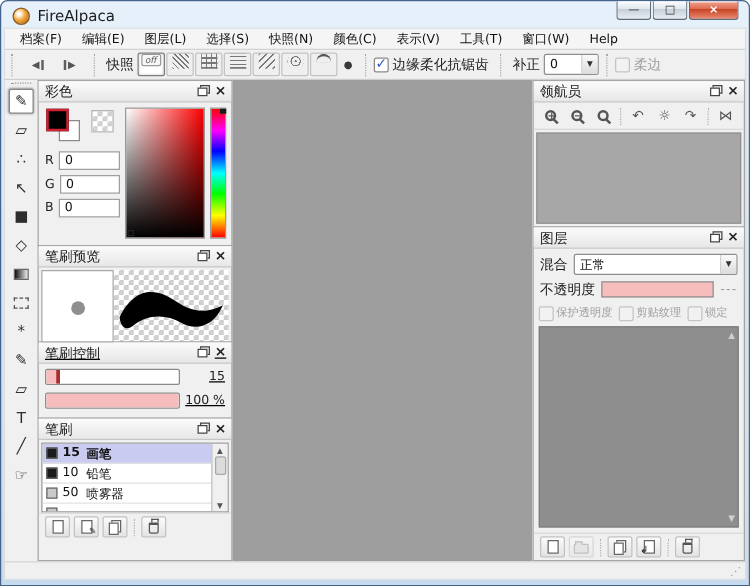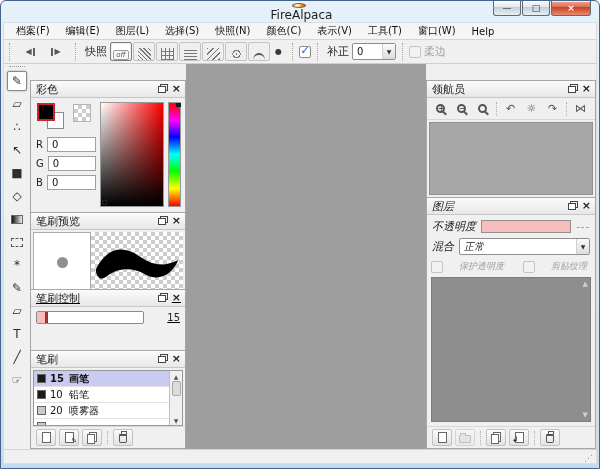--- a/index.html
+++ b/index.html
@@ -1,21 +1,21 @@
 <!DOCTYPE html>
 <html><head>
 <meta charset="utf-8">
 <style>
   * { margin:0; padding:0; box-sizing:border-box; }
   html,body { width:600px; height:469px; font-family:"DejaVu Sans","Liberation Sans",sans-serif; }
   .window { width:600px; height:469px; border:1px solid #44638a; border-radius:6px 6px 0 0;
             background:linear-gradient(#e6f1fb,#c6daee); padding:0 2px; overflow:hidden;
             display:flex; flex-direction:column; }
   
-  .titlebar { height:21px; display:flex; align-items:center; padding:2px 4px 0 7px; position:relative;flex-direction:column; }
+  .titlebar { height:21px; display:flex; align-items:center; padding:2px 4px 0 7px; position:relative; }
   .app-icon { width:14px; height:14px; border-radius:50%;
               background:radial-gradient(circle at 35% 35%, #fff 10%, #f2a93b 45%, #b75c12 95%);
               border:1px solid #8a5a20; margin-right:6px; }
   .title-text { font-size:12px; color:#1d1d1d; }
   .win-controls { position:absolute; right:6px; top:0; display:flex; }
   .win-btn { width:28px; height:15px; border:1px solid #5f6b76; border-top:none; border-radius:0 0 3px 3px;
              background:linear-gradient(#fbfcfd,#dfe6ec 45%,#c6cfd8 46%,#e9eef3);
              font-size:9px; color:#333; display:flex; align-items:center; justify-content:center;
              margin-left:1px; box-shadow:inset 0 1px 0 rgba(255,255,255,.8); }
   .win-btn.close { width:40px; color:#fff; font-weight:bold;
@@ -27,21 +27,21 @@
   
   .toolbar { height:24px; background:#f0f0f0; border-left:1px solid #d8dee4; border-right:1px solid #d8dee4;
              border-bottom:1px solid #cfcfcf; display:flex; align-items:center; padding:0 4px; }
   .tb-grip { width:4px; height:18px; border-left:1px dotted #a8a8a8; margin:0 4px 0 1px; }
   .tb-sep  { width:1px; height:18px; border-left:1px dotted #a8a8a8; margin:0 6px; }
   .nav-btn { width:26px; height:18px; display:flex; align-items:center; justify-content:center;
              gap:1px; color:#555; font-size:8px; }
   .nav-bar { display:inline-block; width:2px; height:8px; background:#606060; }
   .tb-label { font-size:11px; color:#222; margin:0 3px; white-space:nowrap; }
   .snap-btn { width:22px; height:19px; border:1px solid #c3c3c3; border-radius:2px; background:#efefef;
-              display:flex; align-items:flex-end; justify-content:center; margin-right:1px; }
+              display:flex; align-items:flex-start; justify-content:center; margin-right:1px; }
   .snap-btn.active { background:#fff; border-color:#7e7e7e; box-shadow:inset 0 0 2px #c0c0c0; }
   .snap-off-inner { font:italic 7px "DejaVu Sans",sans-serif; color:#555; border:1px solid #9a9a9a;
                     border-radius:2px; padding:0 2px; background:#f8f8f8; }
   .pat { width:13px; height:12px; }
   .pat-diag  { background:repeating-linear-gradient(45deg,#777 0 1px,transparent 1px 3px); }
   .pat-grid  { background:repeating-linear-gradient(0deg,#777 0 1px,transparent 1px 4px),
                repeating-linear-gradient(90deg,#777 0 1px,transparent 1px 4px); }
   .pat-horiz { background:repeating-linear-gradient(0deg,#777 0 1px,transparent 1px 3px); }
   .pat-diag2 { background:repeating-linear-gradient(135deg,#777 0 1px,transparent 1px 4px); }
   .pat-circle{ border-radius:50%; background:repeating-radial-gradient(circle at 50% 50%,#777 0 .8px,transparent 1px 3.2px); }
@@ -63,21 +63,21 @@
   .tool { width:20px; height:20px; margin-bottom:3px; display:flex; align-items:center; justify-content:center;
           font-size:12px; color:#2e2e2e; border:1px solid transparent; border-radius:2px; }
   .tool.sel { background:#fff; border-color:#888; box-shadow:0 0 2px rgba(0,0,0,.35); }
   .grad-chip { width:12px; height:9px; border:1px solid #666; background:linear-gradient(to right,#111,#eee); }
   .marq-chip { width:12px; height:9px; border:1px dashed #555; }
   .left-col { width:156px; display:flex; flex-direction:column; }
   .right-col { width:170px; display:flex; flex-direction:column; }
   .canvas { flex:1; background:#9e9e9e; }
   
   .panel { border:1px solid #a6a6a6; background:#f0f0f0; display:flex; flex-direction:column; margin-top:-1px; }
-  .panel:first-child { margin-top:16px; }
+  .panel:first-child { margin-top:0; }
   .panel-title { height:17px; flex:none; display:flex; align-items:center; padding:0 4px 0 5px;
                  background:linear-gradient(#fbfbfb,#e7e7e7); border-bottom:1px solid #c6c6c6;
                  font-size:11px; color:#1a1a1a; }
   .pt-spacer { flex:1; }
   .float-btn { width:8px; height:7px; border:1px solid #444; background:#fff; margin-right:6px;
                box-shadow:2px -2px 0 -1px #f0f0f0, 2px -2px 0 0 #444; }
   .close-btn { font-size:11px; font-weight:bold; color:#222; line-height:10px; }
   
   .color-body { flex:1; display:flex; padding:4px 4px 5px 5px; gap:4px; }
   .col-left { width:60px; display:flex; flex-direction:column; }
@@ -153,21 +153,21 @@
   
   .nav-toolbar { height:22px; flex:none; display:flex; align-items:center; gap:2px; padding:0 4px;
                  border-bottom:1px solid #d8d8d8; }
   .nav-btn2 { width:19px; height:18px; display:flex; align-items:center; justify-content:center;
               font-size:11px; color:#555; border:1px solid transparent; border-radius:2px; }
   .nav-preview { flex:1; margin:2px; background:#a7a7a7; border:1px solid #909090; }
   
   .lay-row { display:flex; align-items:center; gap:5px; margin:4px 5px 0; font-size:11px; color:#1a1a1a; }
   .op-bar { flex:1; height:13px; border:1px solid #909090; background:#f7bcbc; }
   .op-val { color:#9a9a9a; font-size:10px; letter-spacing:1px; }
-  .lay-checks { display:flex; align-items:center; gap:16px; margin:5px 4px 0; font-size:9px; }
+  .lay-checks { display:flex; align-items:center; gap:2px; margin:5px 4px 0; font-size:9px; }
   .lay-checks span.txt { margin-right:3px; white-space:nowrap; }
   .layer-list { flex:1; margin:4px; background:#8e8e8e; border:1px solid #7c7c7c; position:relative; }
   .ll-arrow { position:absolute; right:2px; font-size:7px; color:#cfcfcf; }
   
   .statusbar { height:15px; background:#f0f0f0; border:1px solid #d8dee4; border-top:1px solid #d4d4d4;
                display:flex; align-items:flex-end; justify-content:flex-end; padding:0 3px 1px; }
   .grip { font-size:9px; color:#a0a0a0; line-height:8px; }
 </style>
 </head>
 <body>
@@ -226,20 +226,21 @@
       </div>
     <div class="snap-btn">
         <span class="pat pat-circle"></span>
       </div>
     <div class="snap-btn">
         <span class="pat pat-curve"></span>
       </div>
     <span class="snap-dot">●</span>
     <div class="tb-sep"></div>
     <span class="cb checked"></span>
+    <span class="tb-label">边缘柔化抗锯齿</span>
     <div class="tb-sep"></div>
     <span class="tb-label">补正</span>
     <div class="dd" style="width:44px;">
       <span class="dd-val">0</span>
       <span class="dd-arrow">▼</span>
     </div>
     <div class="tb-sep"></div>
     <span class="cb disabled"></span>
     <span class="tb-label lbl-disabled">柔边</span>
   </div>
@@ -355,20 +356,26 @@
           <span class="pt-spacer"></span>
           <span class="float-btn"></span>
           <span class="close-btn">×</span>
         </div>
         <div class="ctrl-body">
           <div class="ctrl-row">
             <div class="track">
                 <span class="fill marker" style="width:10%;"></span>
               </div>
             <span class="ctrl-val">15</span>
+          </div>
+          <div class="ctrl-row">
+            <div class="track">
+                <span class="fill" style="width:100%;"></span>
+              </div>
+            <span class="ctrl-val">100 %</span>
           </div>
         </div>
       </div>
 
       <div class="panel" style="flex:1;">
         <div class="panel-title">
           <span>笔刷</span>
           <span class="pt-spacer"></span>
           <span class="float-btn"></span>
           <span class="close-btn">×</span>
@@ -381,21 +388,21 @@
                 <span class="b-size">15</span>
                 <span class="b-name">画笔</span>
               </div>
               <div class="brush-row">
                 <span class="b-swatch"></span>
                 <span class="b-size">10</span>
                 <span class="b-name">铅笔</span>
               </div>
               <div class="brush-row">
                 <span class="b-swatch light"></span>
-                <span class="b-size">20</span>
+                <span class="b-size">50</span>
                 <span class="b-name">喷雾器</span>
               </div>
               <div class="brush-row">
                 <span class="b-swatch light"></span>
               </div>
             </div>
             <div class="vscroll">
               <span class="sb-btn">▲</span>
               <span class="sb-thumb"></span>
               <span class="sb-space"></span>
@@ -455,38 +462,38 @@
               <span>↷</span>
             </div>
           <div class="ptb-sep"></div>
           <div class="nav-btn2">
               <span>⋈</span>
             </div>
         </div>
         <div class="nav-preview"></div>
       </div>
 
-      <div class="panel" style="flex:1;font-style:italic;">
+      <div class="panel" style="flex:1;">
         <div class="panel-title">
           <span>图层</span>
           <span class="pt-spacer"></span>
           <span class="float-btn"></span>
           <span class="close-btn">×</span>
         </div>
         <div class="lay-row">
-          <span>不透明度</span>
-          <span class="op-bar"></span>
-          <span class="op-val">---</span>
-        </div>
-        <div class="lay-row">
           <span>混合</span>
           <div class="dd" style="flex:1;">
             <span class="dd-val">正常</span>
             <span class="dd-arrow">▼</span>
           </div>
+        </div>
+        <div class="lay-row">
+          <span>不透明度</span>
+          <span class="op-bar"></span>
+          <span class="op-val">---</span>
         </div>
         <div class="lay-checks lbl-disabled">
           <span class="cb disabled"></span>
           <span class="txt">保护透明度</span>
           <span class="cb disabled"></span>
           <span class="txt">剪贴纹理</span>
           <span class="cb disabled"></span>
           <span class="txt">锁定</span>
         </div>
         <div class="layer-list">

